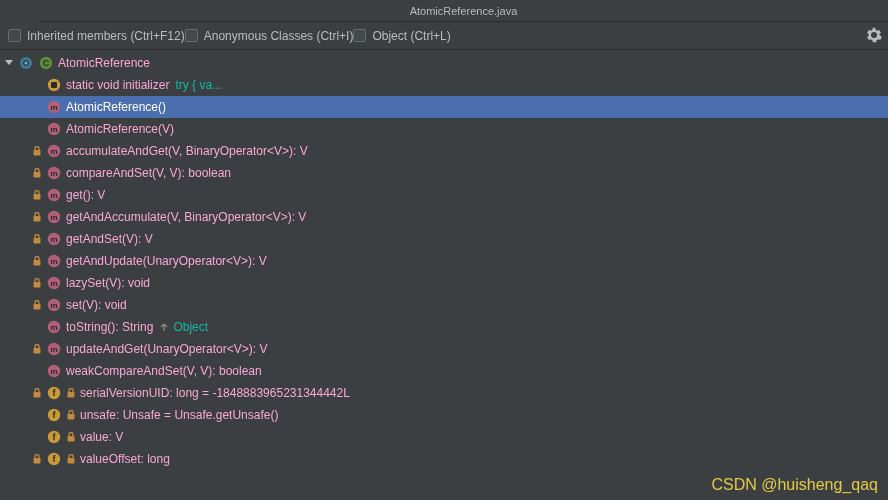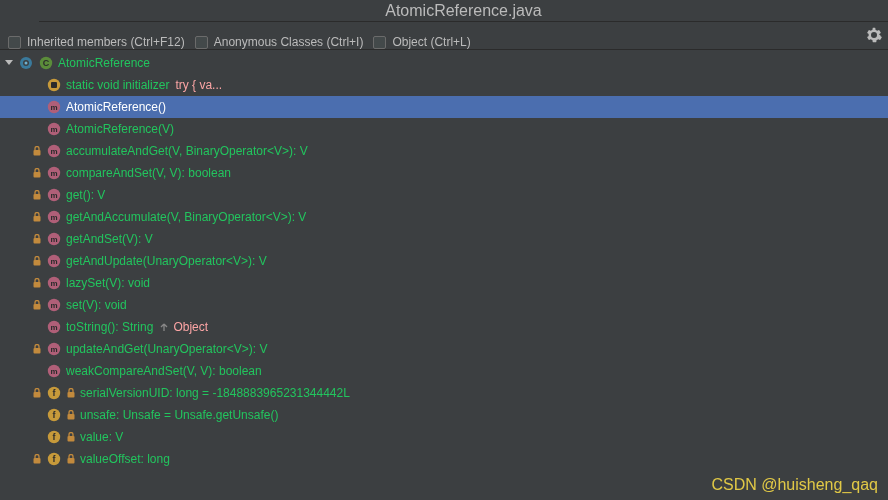--- a/index.html
+++ b/index.html
@@ -11,32 +11,32 @@
     width: 888px;
     height: 500px;
     overflow: hidden;
     position: relative;
   }
   .title-bar {
     height: 22px;
     background: #3c3f41;
     text-align: center;
     line-height: 22px;
-    font-size: 16px;
+    font-size: 11px;
     color: #bbbbbb;
     border-bottom: 1px solid #2b2b2b;
     margin-left: 39px;
   }
   .toolbar {
     height: 28px;
     background: #3c3f41;
     display: flex;
-    align-items: flex-end;
+    align-items: center;
     padding: 0 8px;
-    gap: 10px;
+    gap: 0;
     border-bottom: 1px solid #2b2b2b;
     position: relative;
   }
   .checkbox-item {
     display: flex;
     align-items: center;
     gap: 6px;
     color: #bbbbbb;
     cursor: pointer;
   }
@@ -89,22 +89,22 @@
     margin-right: 4px;
     flex: 0 0 auto;
   }
   .lock-slot {
     width: 10px;
     display: inline-flex;
     justify-content: center;
     margin-right: 4px;
     flex: 0 0 auto;
   }
-  .sig { color: #22c55e; }
-  .faded { color: #fca5a5; }
+  .sig { color: #f9a8d4; }
+  .faded { color: #14b8a6; }
   .watermark {
     position: absolute;
     bottom: 6px;
     right: 10px;
     color: #fde047;
     font-size: 16px;
     opacity: 0.85;
   }
   svg { display: block; }
 </style>

